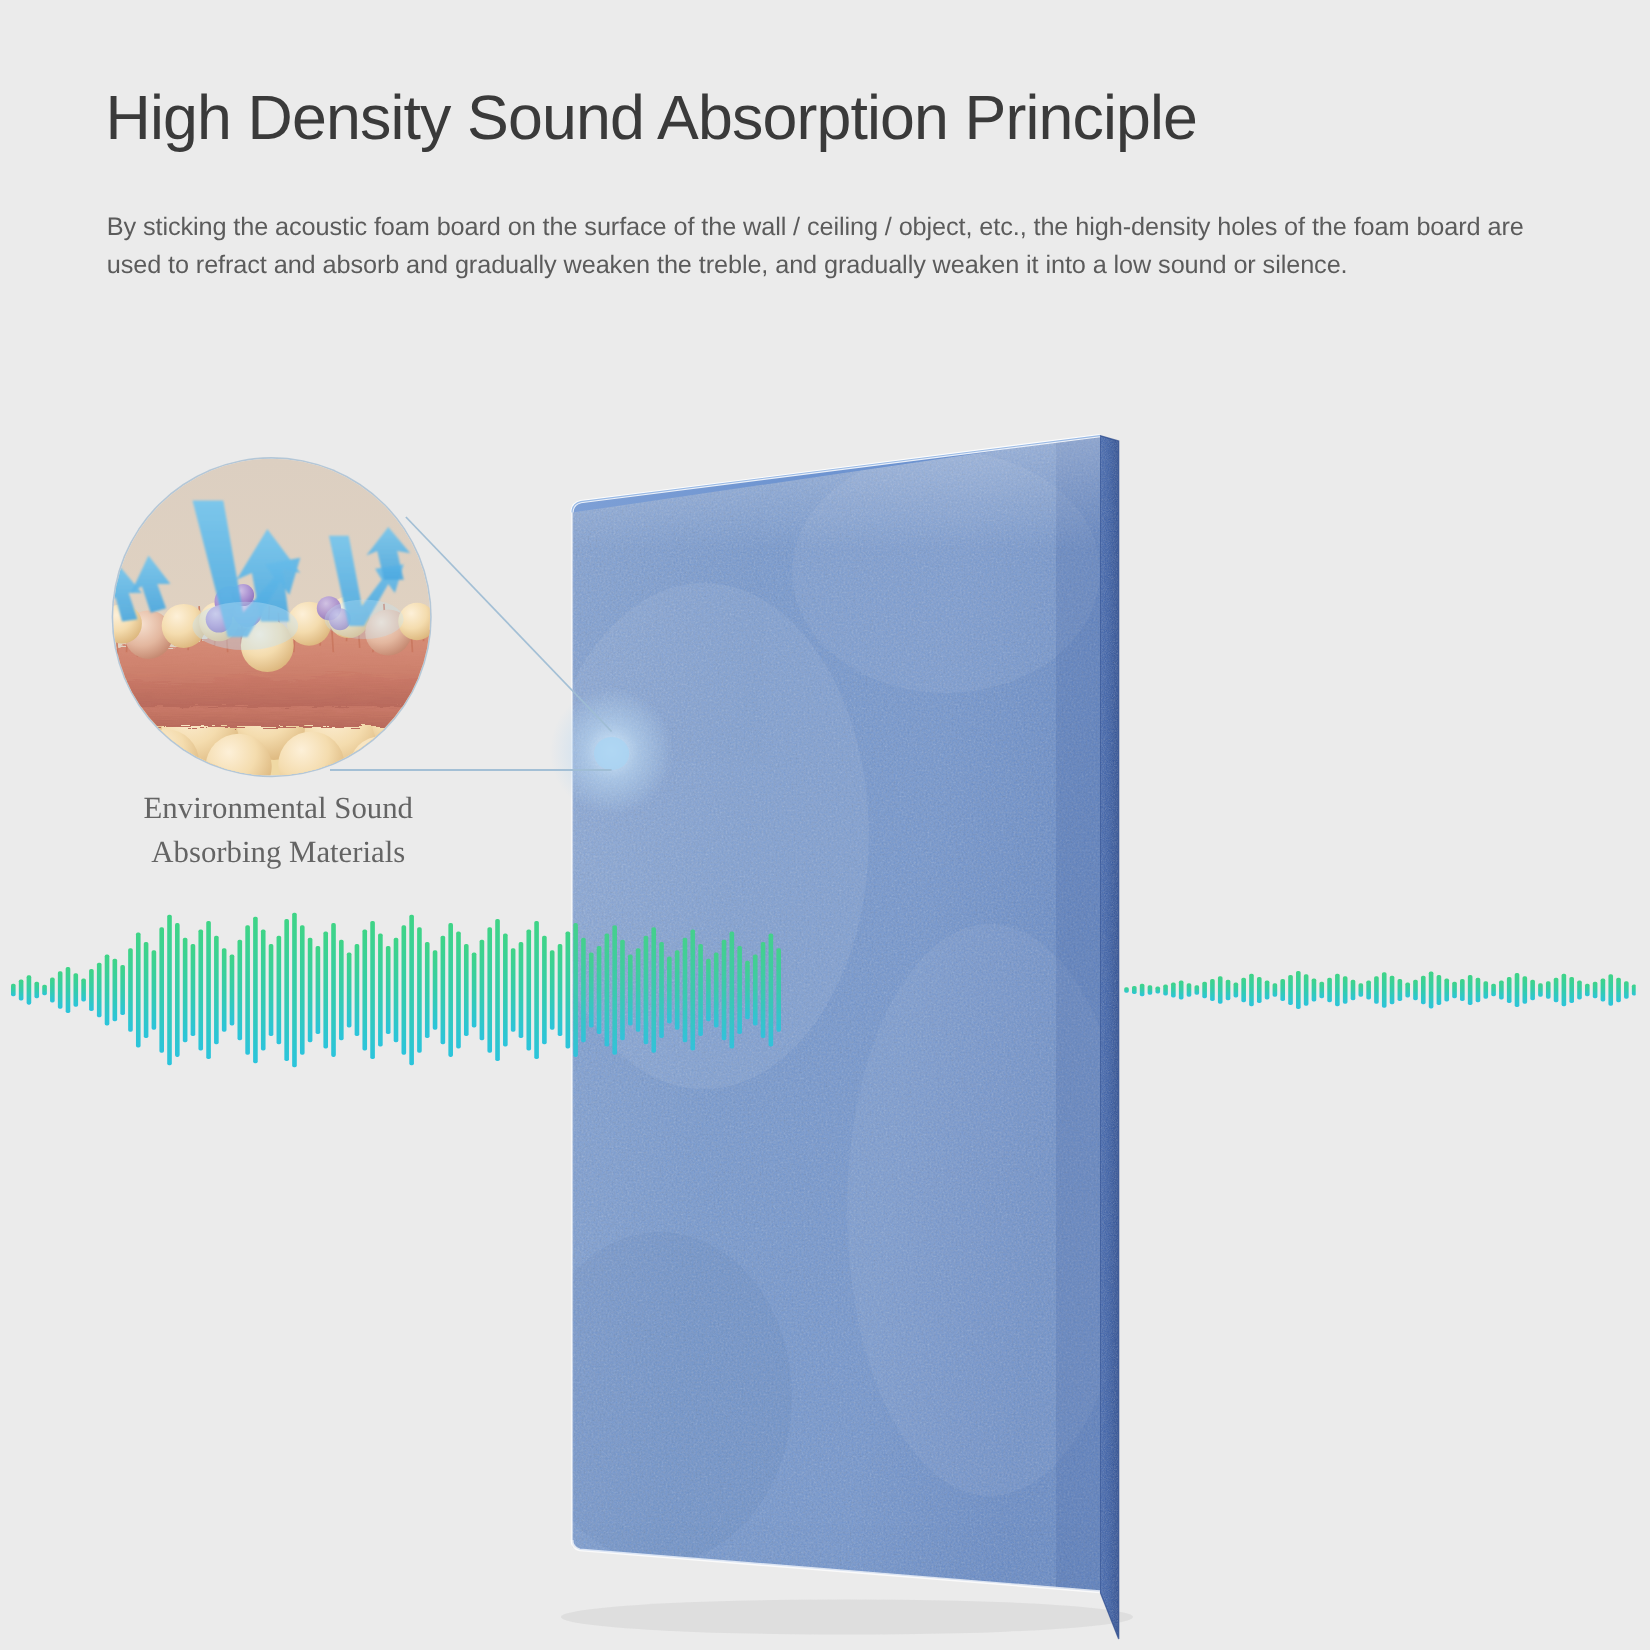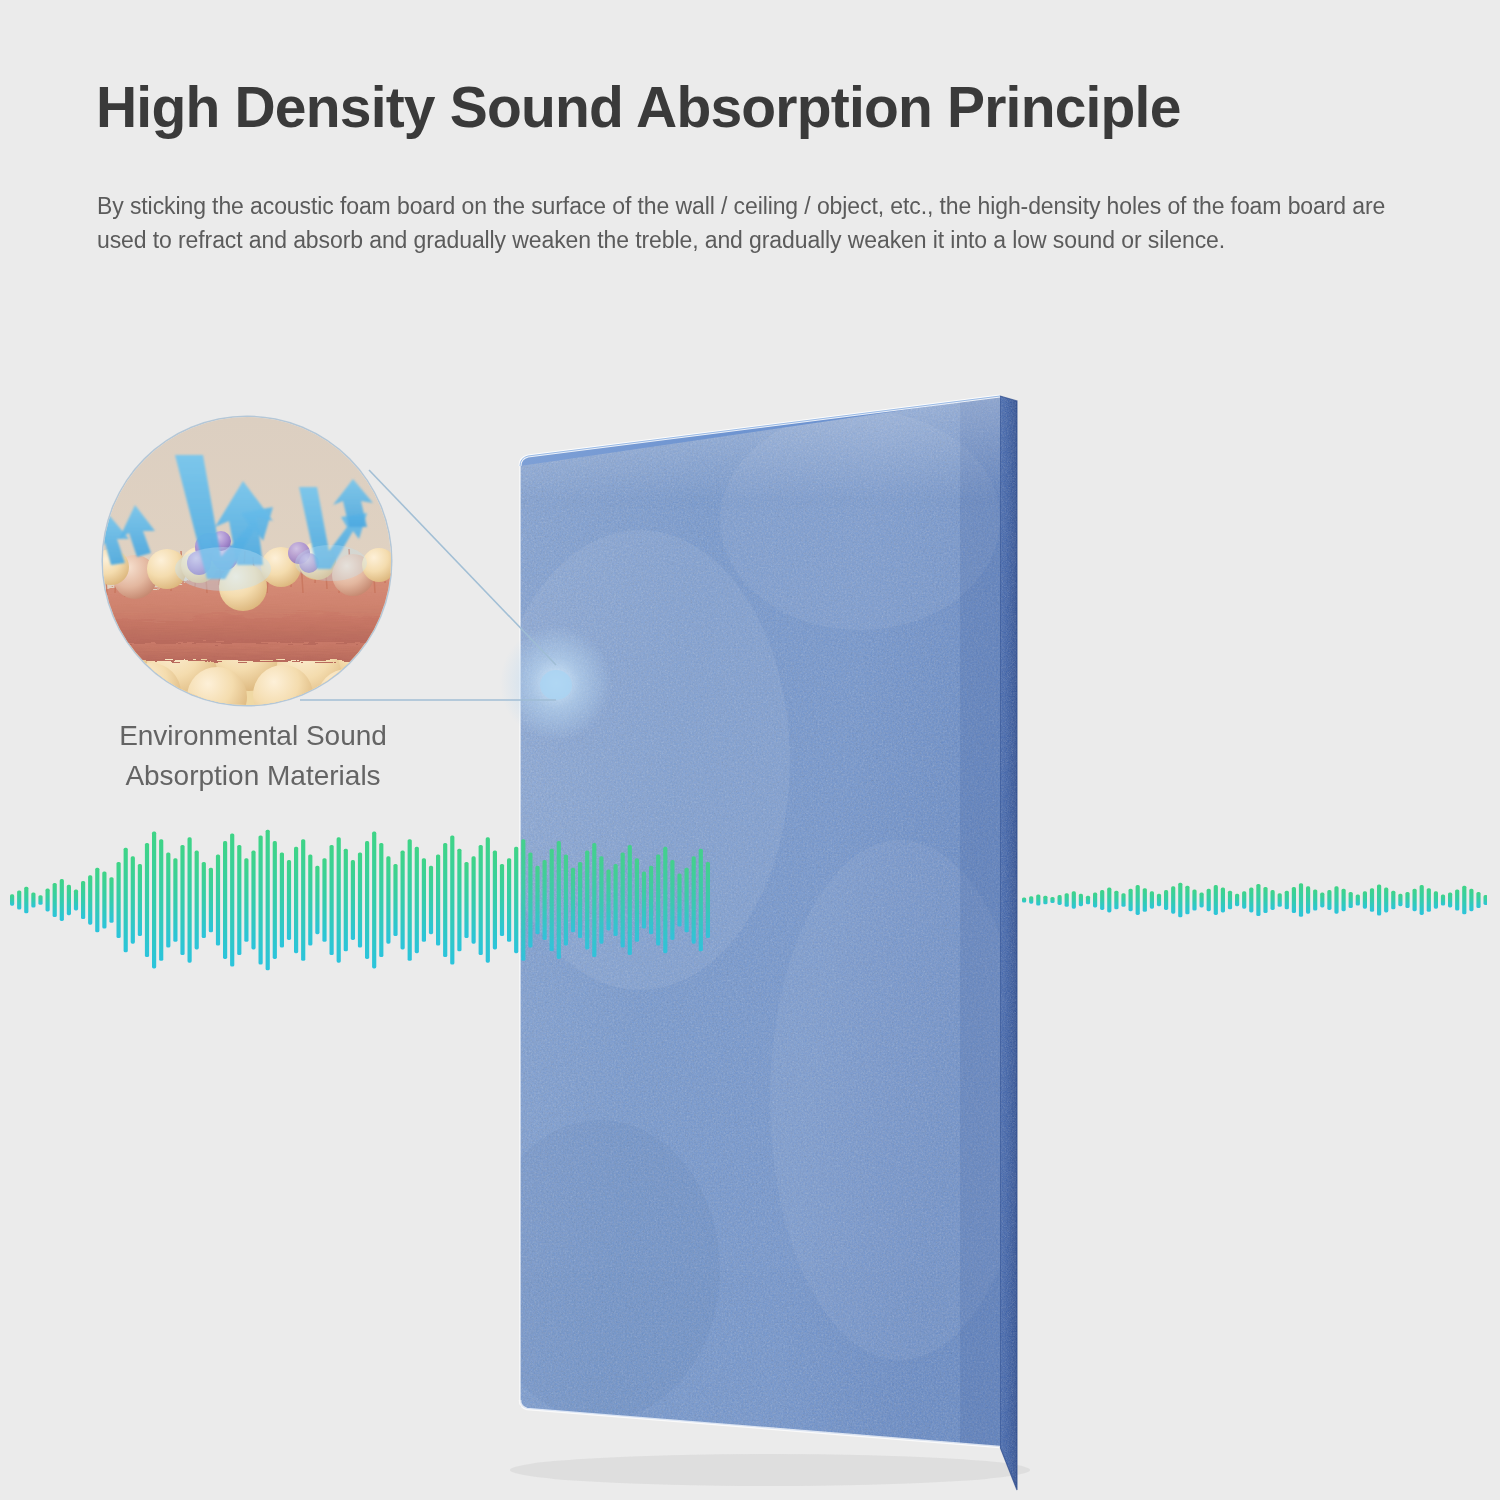--- a/index.html
+++ b/index.html
@@ -8,35 +8,35 @@
     background:#ebebeb;
     font-family:"Liberation Sans","DejaVu Sans",sans-serif;
     overflow:hidden;
     position:relative;
   }
   .stage{position:absolute;inset:0;width:1500px;height:1500px;overflow:hidden;}
 
   
   .headline{
     position:absolute;left:96px;top:78px;width:1330px;
-    font-size:57px;line-height:1.05;font-weight:bold;
+    font-size:57px;line-height:1.05;font-weight:normal;
     color:#3a3a3a;letter-spacing:-0.8px;
     white-space:nowrap;
   }
   .bodytext{
     position:absolute;left:97px;top:190px;width:1320px;
     font-size:23px;line-height:1.47;
     color:#5b5b5b;font-weight:400;letter-spacing:-0.1px;
   }
 
   
   .panel-wrap{position:absolute;left:0;top:0;width:1500px;height:1500px;}
   .caption{
     position:absolute;left:88px;top:716px;width:330px;
-    font-size:28px;line-height:1.42;color:#646464;text-align:center;
+    font-size:28px;line-height:1.42;color:#646464;text-align:center;font-family:Liberation Serif, serif;
   }
 
   
   .magnifier{
     position:absolute;left:103px;top:417px;width:288px;height:288px;
     border-radius:50%;overflow:hidden;
     box-shadow:0 0 0 1.5px rgba(150,180,205,.65);
   }
 
   
@@ -273,21 +273,21 @@
         </g>
       </g>
 
       <ellipse cx="120" cy="152" rx="48" ry="22" fill="#bfe3f7" opacity="0.38"></ellipse>
       <ellipse cx="228" cy="146" rx="36" ry="18" fill="#bfe3f7" opacity="0.30"></ellipse>
     </svg>
   </div>
 
   <div class="caption">
     <div>Environmental Sound</div>
-    <div>Absorption Materials</div>
+    <div>Absorbing Materials</div>
   </div>
 
   <svg class="wave-layer" viewBox="0 0 1500 1500" preserveAspectRatio="none">
     <defs>
       <linearGradient id="waveGrad" x1="0" y1="0" x2="0" y2="1">
         <stop offset="0%" stop-color="#3fd486"></stop>
         <stop offset="50%" stop-color="#35cdaa"></stop>
         <stop offset="100%" stop-color="#2bc4dc"></stop>
       </linearGradient>
       <clipPath id="offPanelClip">

